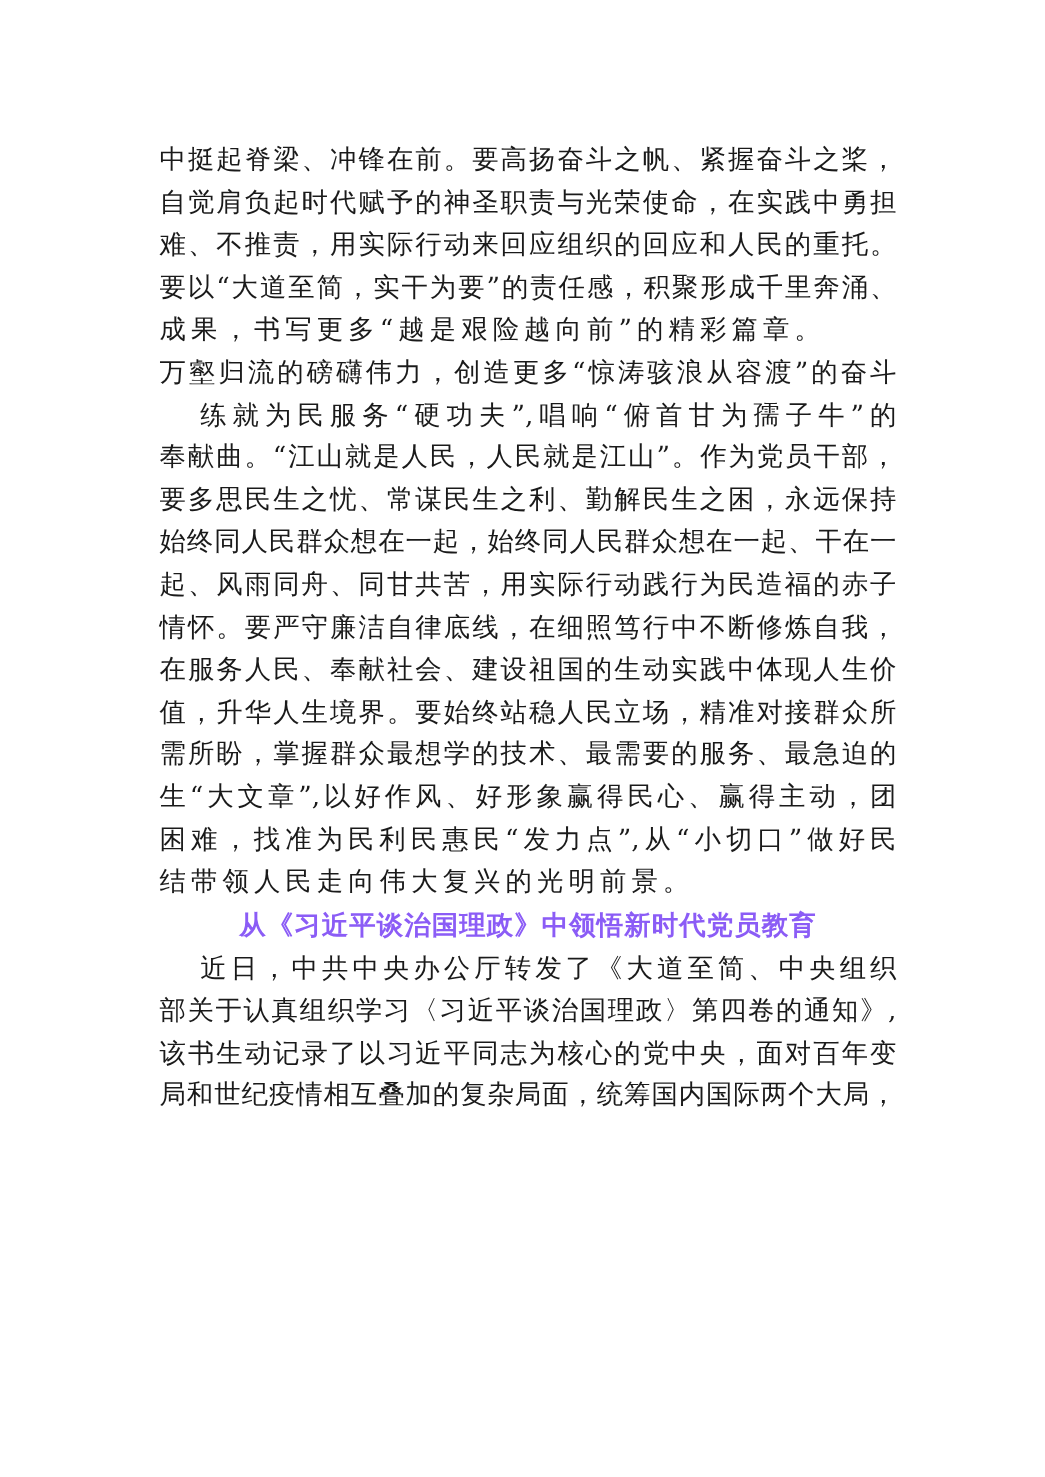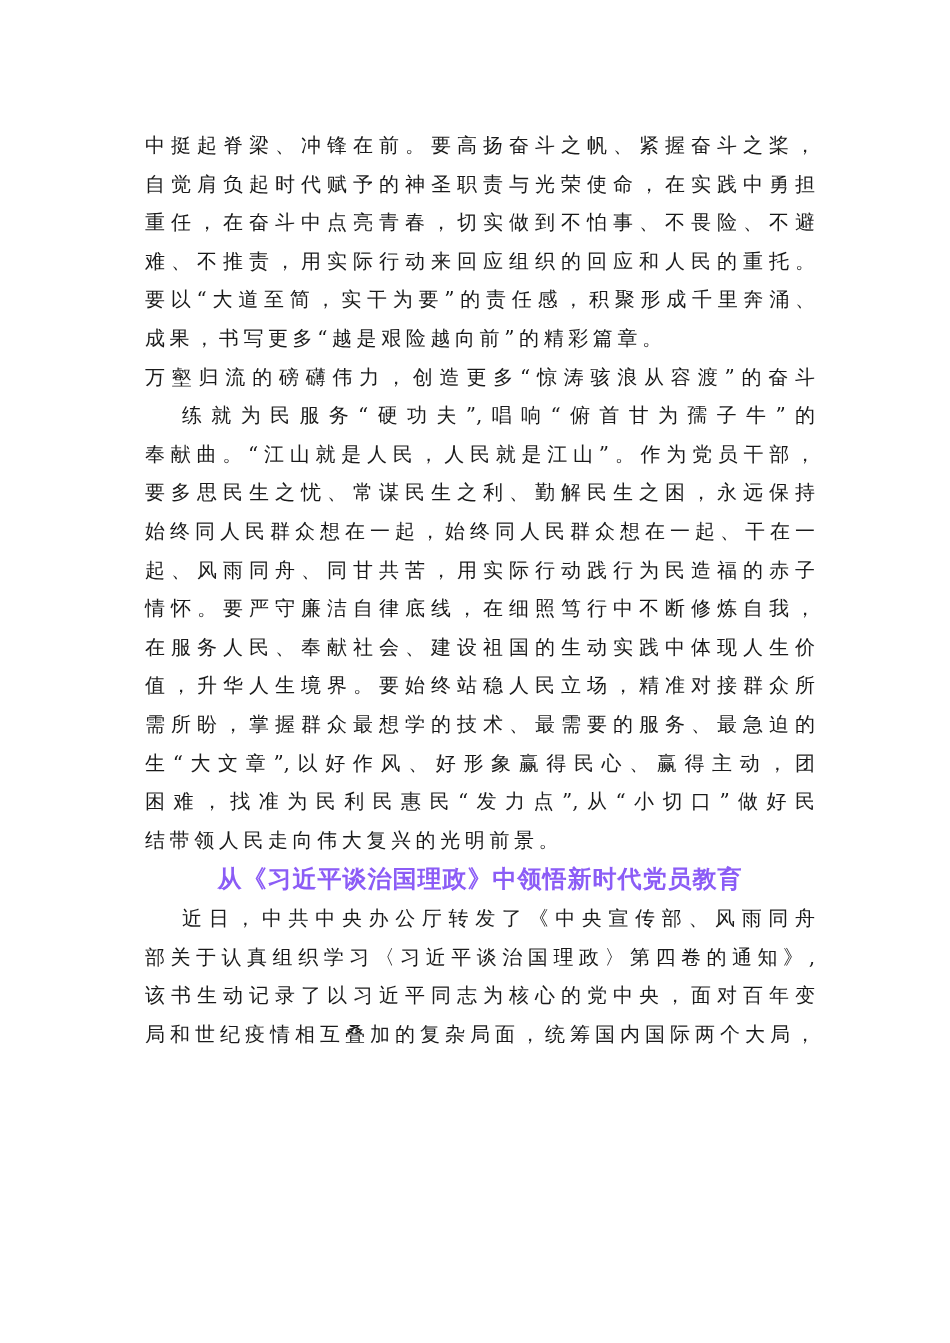--- a/index.html
+++ b/index.html
@@ -7,21 +7,21 @@
   .page {
     position: absolute; left: 0; top: 0; width: 950px; height: 1343px; background: #fff;
   }
   .content {
     position: absolute; left: 145px; top: 126px; width: 670px;
     font-family: "DejaVu Serif", "Liberation Serif", serif;
     color: #1a1a1a;
   }
   .line {
     height: 38.6px; line-height: 38.6px;
-    font-size: 20px;
+    font-size: 24px;
     white-space: nowrap;
     text-align: justify; text-align-last: justify;
     letter-spacing: 0;
   }
   .line.last { text-align-last: left; letter-spacing: 4.6px; }
   .line.indent { padding-left: 37px; }
   .title {
     height: 40px; line-height: 40px;
     font-size: 24px; font-weight: bold;
     text-align: center;
@@ -34,21 +34,20 @@
 </style>
 </head>
 <body>
 
 <div class="page">
   <div class="content">
 
     <div>
       <div class="line">中挺起脊梁、冲锋在前。要高扬奋斗之帆、紧握奋斗之桨，</div>
       <div class="line">自觉肩负起时代赋予的神圣职责与光荣使命，在实践中勇担</div>
-      <div class="line">重任，在奋斗中点亮青春，切实做到不怕事、不畏险、不避</div>
       <div class="line">难、不推责，用实际行动来回应组织的回应和人民的重托。</div>
       <div class="line">要以“大道至简，实干为要”的责任感，积聚形成千里奔涌、</div>
       <div class="line last">成果，书写更多“越是艰险越向前”的精彩篇章。</div>
       <div class="line">万壑归流的磅礴伟力，创造更多“惊涛骇浪从容渡”的奋斗</div>
     </div>
 
     <div>
       <div class="line indent">练就为民服务“硬功夫”,唱响“俯首甘为孺子牛”的</div>
       <div class="line">奉献曲。“江山就是人民，人民就是江山”。作为党员干部，</div>
       <div class="line">要多思民生之忧、常谋民生之利、勤解民生之困，永远保持</div>
@@ -59,20 +58,20 @@
       <div class="line">值，升华人生境界。要始终站稳人民立场，精准对接群众所</div>
       <div class="line">需所盼，掌握群众最想学的技术、最需要的服务、最急迫的</div>
       <div class="line">生“大文章”,以好作风、好形象赢得民心、赢得主动，团</div>
       <div class="line">困难，找准为民利民惠民“发力点”,从“小切口”做好民</div>
       <div class="line last">结带领人民走向伟大复兴的光明前景。</div>
     </div>
 
     <div class="title">从《习近平谈治国理政》中领悟新时代党员教育</div>
 
     <div>
-      <div class="line indent">近日，中共中央办公厅转发了《中央宣传部、风雨同舟</div>
+      <div class="line indent">近日，中共中央办公厅转发了《大道至简、中央组织</div>
       <div class="line">部关于认真组织学习〈习近平谈治国理政〉第四卷的通知》,</div>
       <div class="line">该书生动记录了以习近平同志为核心的党中央，面对百年变</div>
       <div class="line">局和世纪疫情相互叠加的复杂局面，统筹国内国际两个大局，</div>
     </div>
 
   </div>
 </div>
 
 </body></html>

